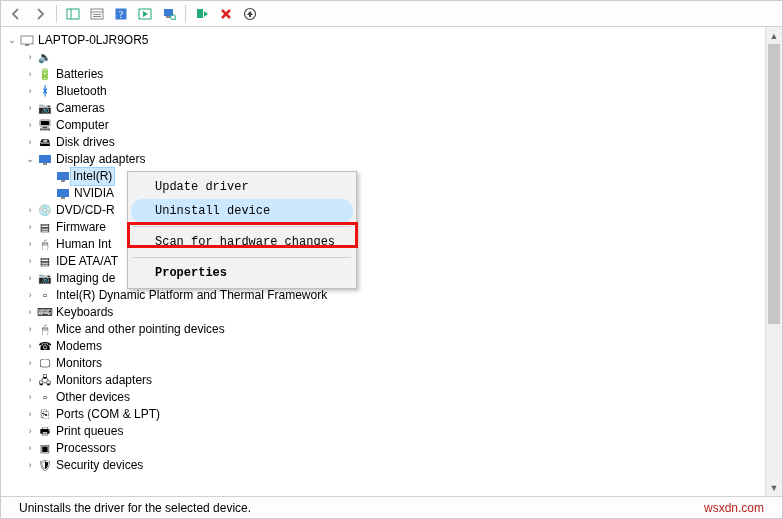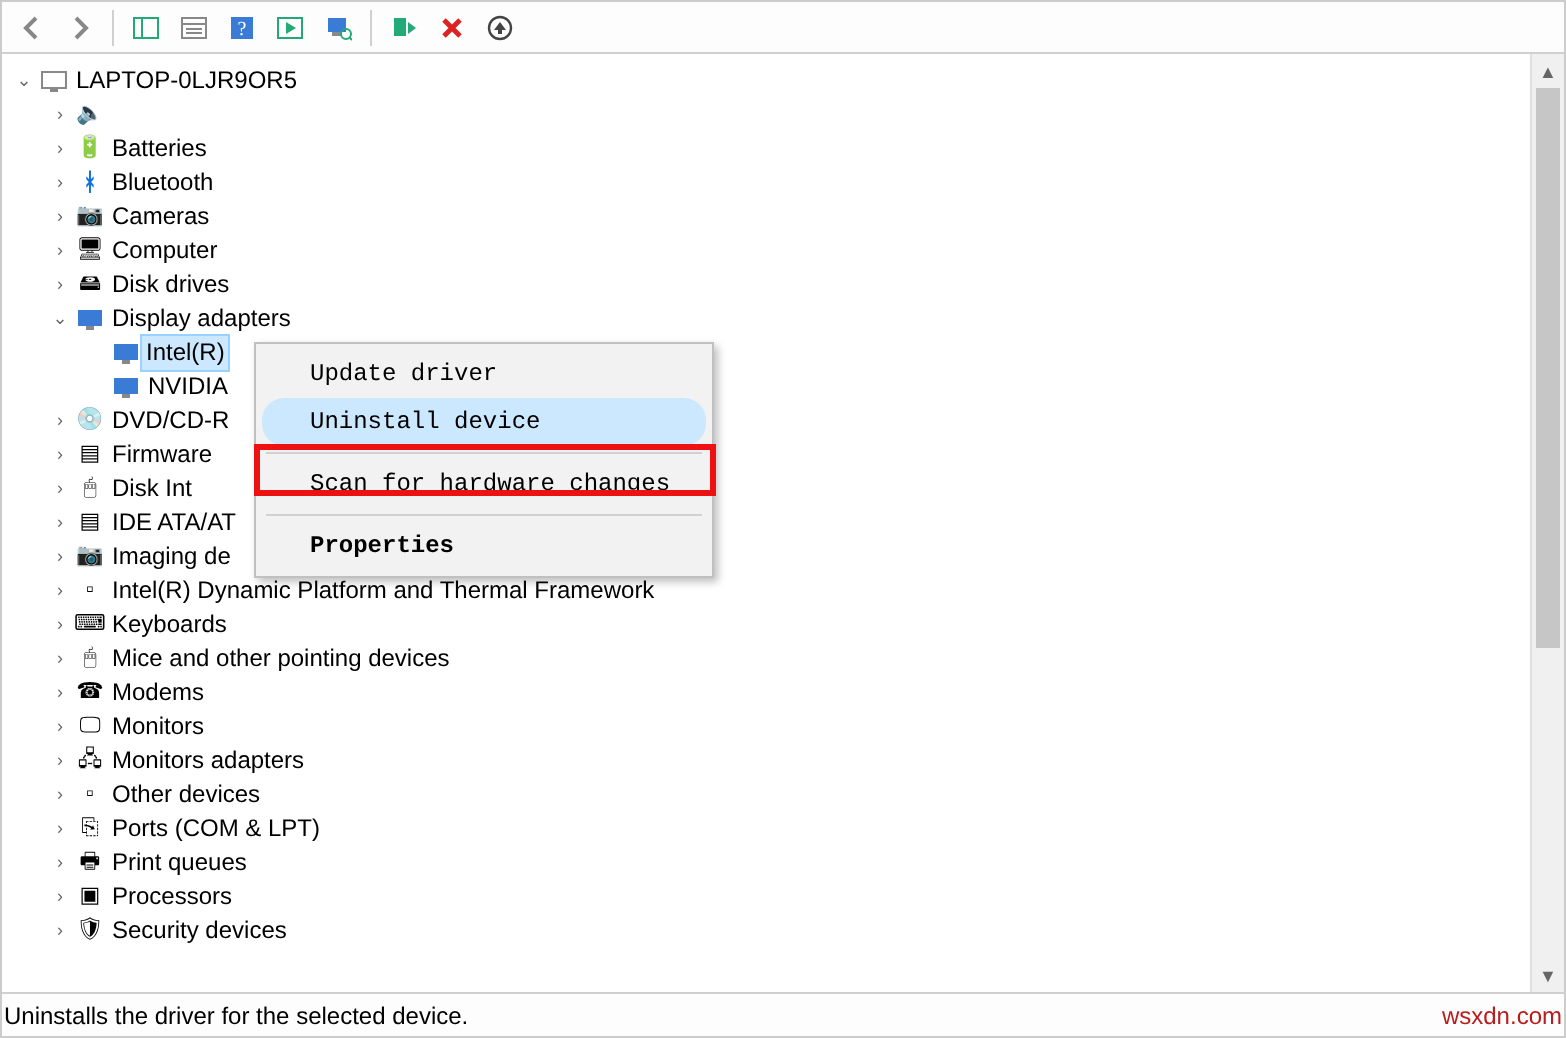--- a/index.html
+++ b/index.html
@@ -121,21 +121,21 @@
     border: 3px solid #e11;
     pointer-events: none;
   }
   .status {
     position: absolute;
     bottom: 0; left:0; right:0;
     height: 22px;
     border-top: 1px solid #d0d0d0;
     display: flex;
     align-items: center;
-    padding: 0 1px;
+    padding: 0 18px;
     font-size: 12px;
     background: #fdfdfd;
     justify-content: space-between;
   }
   .scrollbar-v {
     position:absolute;
     top:26px; right:0; bottom:22px;
     width:17px;
     background:#f0f0f0;
     border-left:1px solid #e0e0e0;
@@ -335,21 +335,21 @@
           <span style="font-size:11px">▤</span>
         </span>
         <span class="lbl">Firmware</span>
       </div>
       <div class="node">
         <span class="indent" style="width:18px"></span>
         <span class="exp ">›</span>
         <span class="ico">
           <span style="font-size:11px">🖱</span>
         </span>
-        <span class="lbl">Disk Int</span>
+        <span class="lbl">Human Int</span>
       </div>
       <div class="node">
         <span class="indent" style="width:18px"></span>
         <span class="exp ">›</span>
         <span class="ico">
           <span style="font-size:11px">▤</span>
         </span>
         <span class="lbl">IDE ATA/AT</span>
       </div>
       <div class="node">

